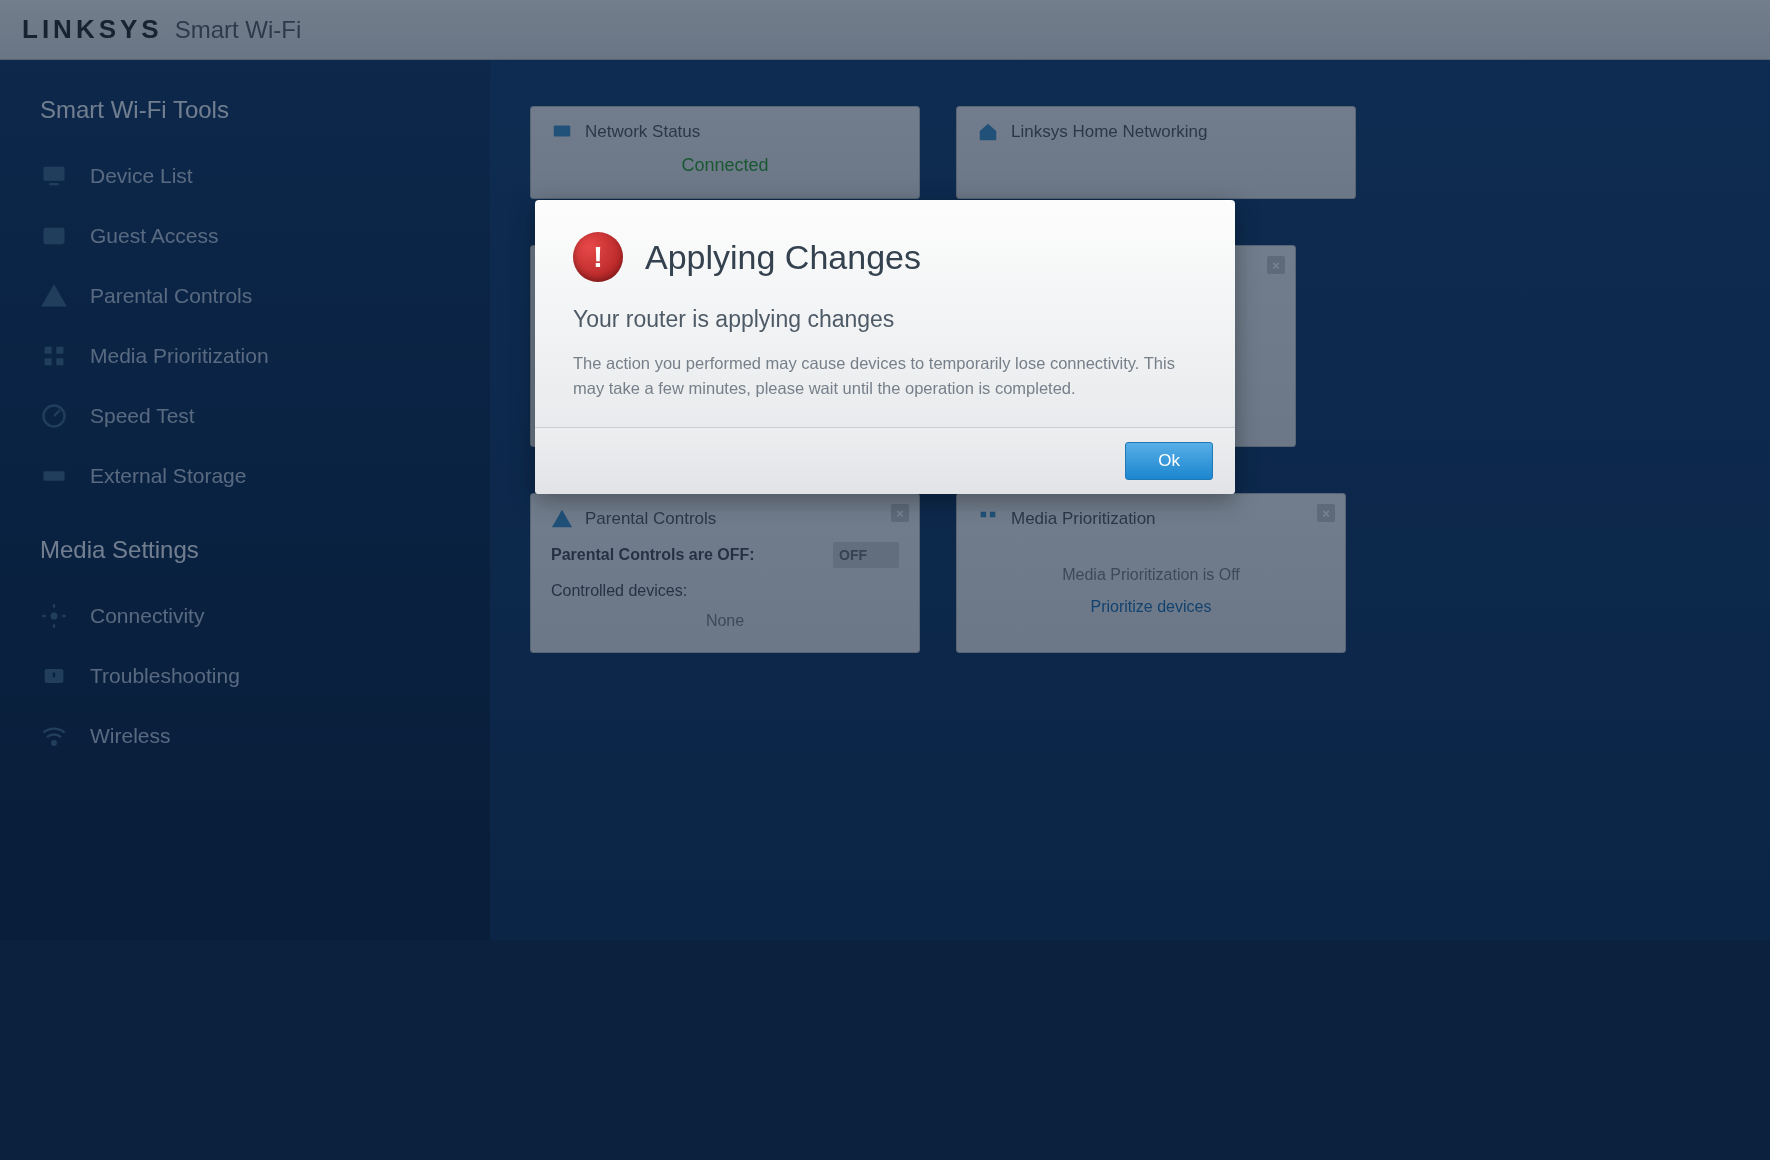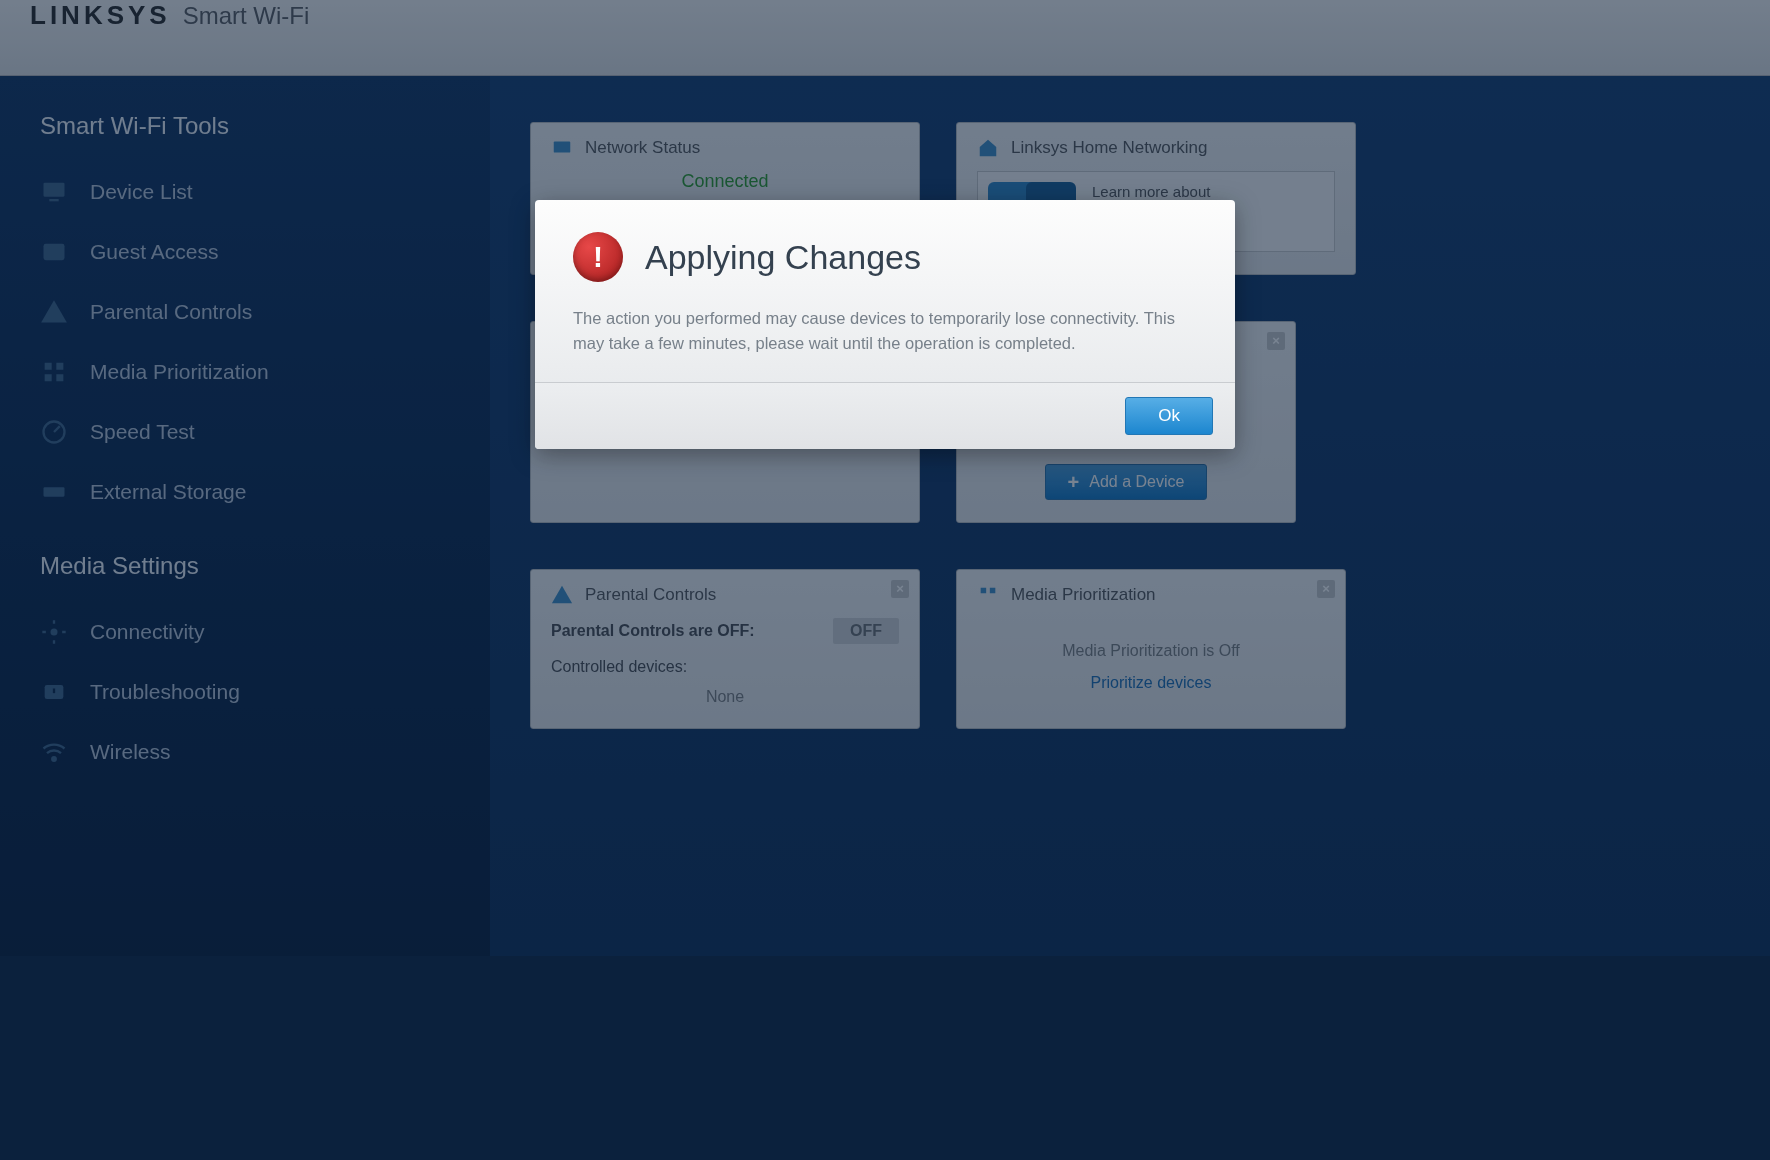--- a/index.html
+++ b/index.html
@@ -3,23 +3,24 @@
 <meta charset="utf-8">
 <style>
   * { box-sizing: border-box; margin: 0; padding: 0; }
   html, body { width: 100%; height: 100%; font-family: "Helvetica Neue", Arial, sans-serif; }
   body { background: #0f2746; min-width: 1340px; }
 
   
   .topbar {
     background: linear-gradient(#f4f4f4, #dfe1e3);
     border-bottom: 1px solid #b5b7ba;
-    height: 76px;
+    height: 60px;
     display: flex;
-    padding: 0 30px;
+    align-items: center;
+    padding: 0 22px;
   }
   .brand { display: flex; align-items: baseline; gap: 12px; }
   .brand-logo { font-weight: 900; font-size: 26px; letter-spacing: 4px; color: #2b2b2b; font-family: Arial, sans-serif; }
   .brand-sub  { font-size: 24px; color: #5b5e63; font-weight: 300; }
 
   .topbar-right { margin-left: auto; display: flex; gap: 46px; align-items: center; }
   .toplink { color: #474a4f; font-size: 17px; cursor: pointer; display: flex; align-items: center; gap: 10px; }
   .tri { width: 0; height: 0; border-left: 6px solid transparent; border-right: 6px solid transparent; border-top: 7px solid #6c6f73; }
 
   
@@ -79,21 +80,21 @@
     display: inline-flex; align-items: center; gap: 10px;
     margin: 14px auto 0 auto;
   }
   .plus { font-size: 20px; font-weight: bold; line-height: 0; }
 
   .promo-inner { display: flex; gap: 16px; align-items: flex-start; border: 1px solid #c7c9cc; background: #f6f7f8; padding: 10px; }
   .promo-inner .app-stack { display: flex; gap: -6px; }
   .promo-inner .tile { width: 50px; height: 50px; border-radius: 6px; }
   .promo-text { font-size: 15px; line-height: 1.3; color: #55585c; }
 
-  .toggle { width: 66px; height: 26px; background: #cfd1d4; border-radius: 2px; display:flex; align-items:center; justify-content:center; padding:0 6px; font-size:16px; font-weight:bold; color:#6c6f73; }
+  .toggle { width: 66px; height: 26px; background: #cfd1d4; border-radius: 2px; display:flex; align-items:center; justify-content:flex-start; padding:0 6px; font-size:14px; font-weight:bold; color:#6c6f73; }
   .link { color: #1d6fb5; text-align: center; margin-top: 14px; cursor: pointer; }
   .muted-center { text-align: center; color: #7b7e82; margin-top: 12px; }
 
   
   .overlay {
     position: fixed; inset: 0; background: rgba(10, 30, 55, 0.55);
     display: flex; align-items: flex-start; justify-content: center;
     padding-top: 200px;
   }
   .dialog {
@@ -244,31 +245,20 @@
 
       <div class="card" style="width:400px;">
         <div class="card-head">
           <span class="ico">
               <svg viewBox="0 0 24 24" fill="#3f8fc7">
                 <path d="M3 11l9-8 9 8v10H3z"></path>
               </svg>
             </span>
           <span>Linksys Home Networking</span>
         </div>
-        <div class="promo-inner">
-          <div class="app-stack">
-            <div class="tile" style="background:#2f87c7;"></div>
-            <div class="tile" style="background:#1a5f97; margin-left:-12px;"></div>
-          </div>
-          <div class="promo-text">
-            <div>Learn more about</div>
-            <div>apps for Linksys</div>
-            <div>Smart Wi-Fi Routers</div>
-          </div>
-        </div>
       </div>
     </div>
 
     <div class="card-row">
 
       <div class="card">
         <div class="kv">
           <span class="k">Password:</span>
           <span class="v">BeMyGuest</span>
         </div>
@@ -341,20 +331,21 @@
   </div>
 </div>
 
 <div class="overlay">
   <div class="dialog">
     <div class="dialog-body">
       <div class="dialog-title-row">
         <div class="bang">!</div>
         <div class="dialog-title">Applying Changes</div>
       </div>
+      <div class="dialog-sub">Your router is applying changes</div>
       <div class="dialog-text">The action you performed may cause devices to temporarily lose connectivity. This may take a few minutes, please wait until the operation is completed.</div>
     </div>
     <div class="dialog-footer">
       <button class="ok-btn">
         <span>Ok</span>
       </button>
     </div>
   </div>
 </div>
 

